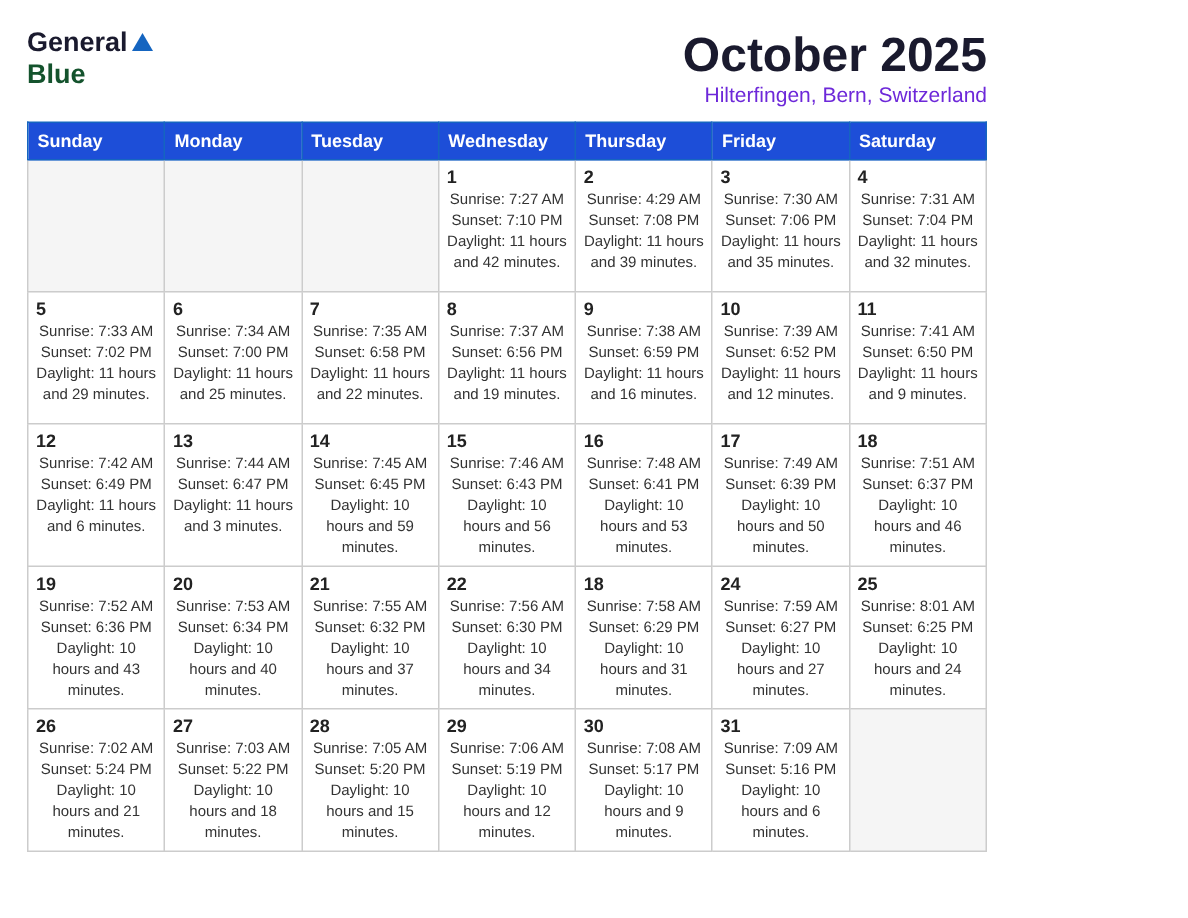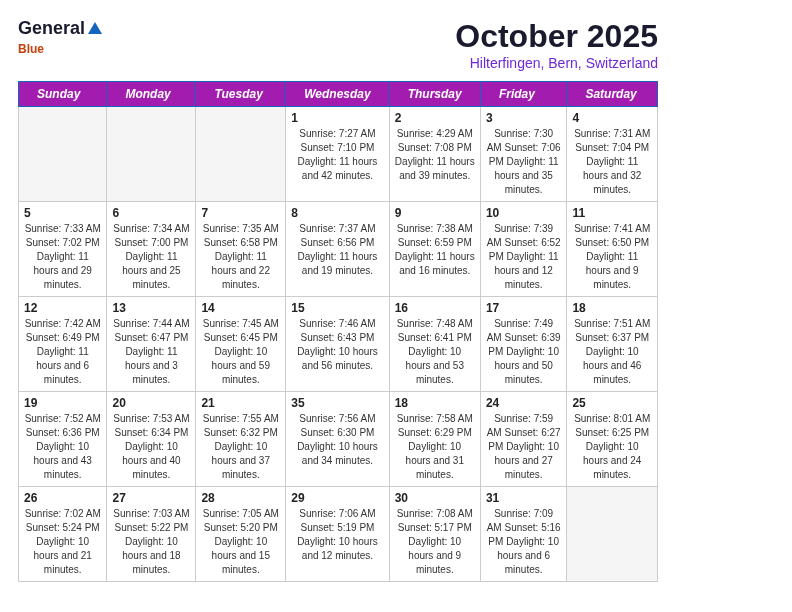--- a/index.html
+++ b/index.html
@@ -41,27 +41,26 @@
     .location {
       font-size: 14px;
       color: #6d28d9;
     }
     .calendar {
       width: 100%;
       border-collapse: collapse;
       border: 1px solid #ccc;
     }
     .calendar th {
-      background: #a21caf;
+      background: #1d4ed8;
       color: #fff;
       text-align: left;
-      padding: 5px 18px;
+      padding: 5px 6px;
       font-size: 12px;
       border: 1px solid #1565c0;
-      font-style: italic;
     }
     .calendar td {
       vertical-align: top;
       border: 1px solid #ccc;
       padding: 4px 5px;
       width: calc(100% / 7);
       height: 88px;
       font-size: 10.5px;
       color: #222;
       background: #fff;
@@ -91,21 +90,21 @@
 <div class="page">
   <div class="header">
     <div class="logo">
       <div class="logo-line">
         <span style="font-size:18px;font-weight:bold;color:#1a1a2e;">General</span>
         <svg width="18" height="16" viewBox="0 0 18 16" style="margin-left:1px;margin-top:-2px;">
           <polygon points="2,14 9,2 16,14" fill="#1565c0"></polygon>
         </svg>
       </div>
       <div>
-        <span style="font-size:12px;font-weight:bold;color:#c2410c;">Blue</span>
+        <span style="font-size:18px;font-weight:bold;color:#14532d;">Blue</span>
       </div>
     </div>
     <div class="title-section">
       <div class="month-title">October 2025</div>
       <div class="location">Hilterfingen, Bern, Switzerland</div>
     </div>
   </div>
 
   <table class="calendar">
     <thead>
@@ -271,21 +270,21 @@
 and 40 minutes.</div>
           </td>
           <td>
             <span class="day-number">21</span>
             <div class="day-info">Sunrise: 7:55 AM
 Sunset: 6:32 PM
 Daylight: 10 hours
 and 37 minutes.</div>
           </td>
           <td>
-            <span class="day-number">35</span>
+            <span class="day-number">22</span>
             <div class="day-info">Sunrise: 7:56 AM
 Sunset: 6:30 PM
 Daylight: 10 hours
 and 34 minutes.</div>
           </td>
           <td>
             <span class="day-number">18</span>
             <div class="day-info">Sunrise: 7:58 AM
 Sunset: 6:29 PM
 Daylight: 10 hours

